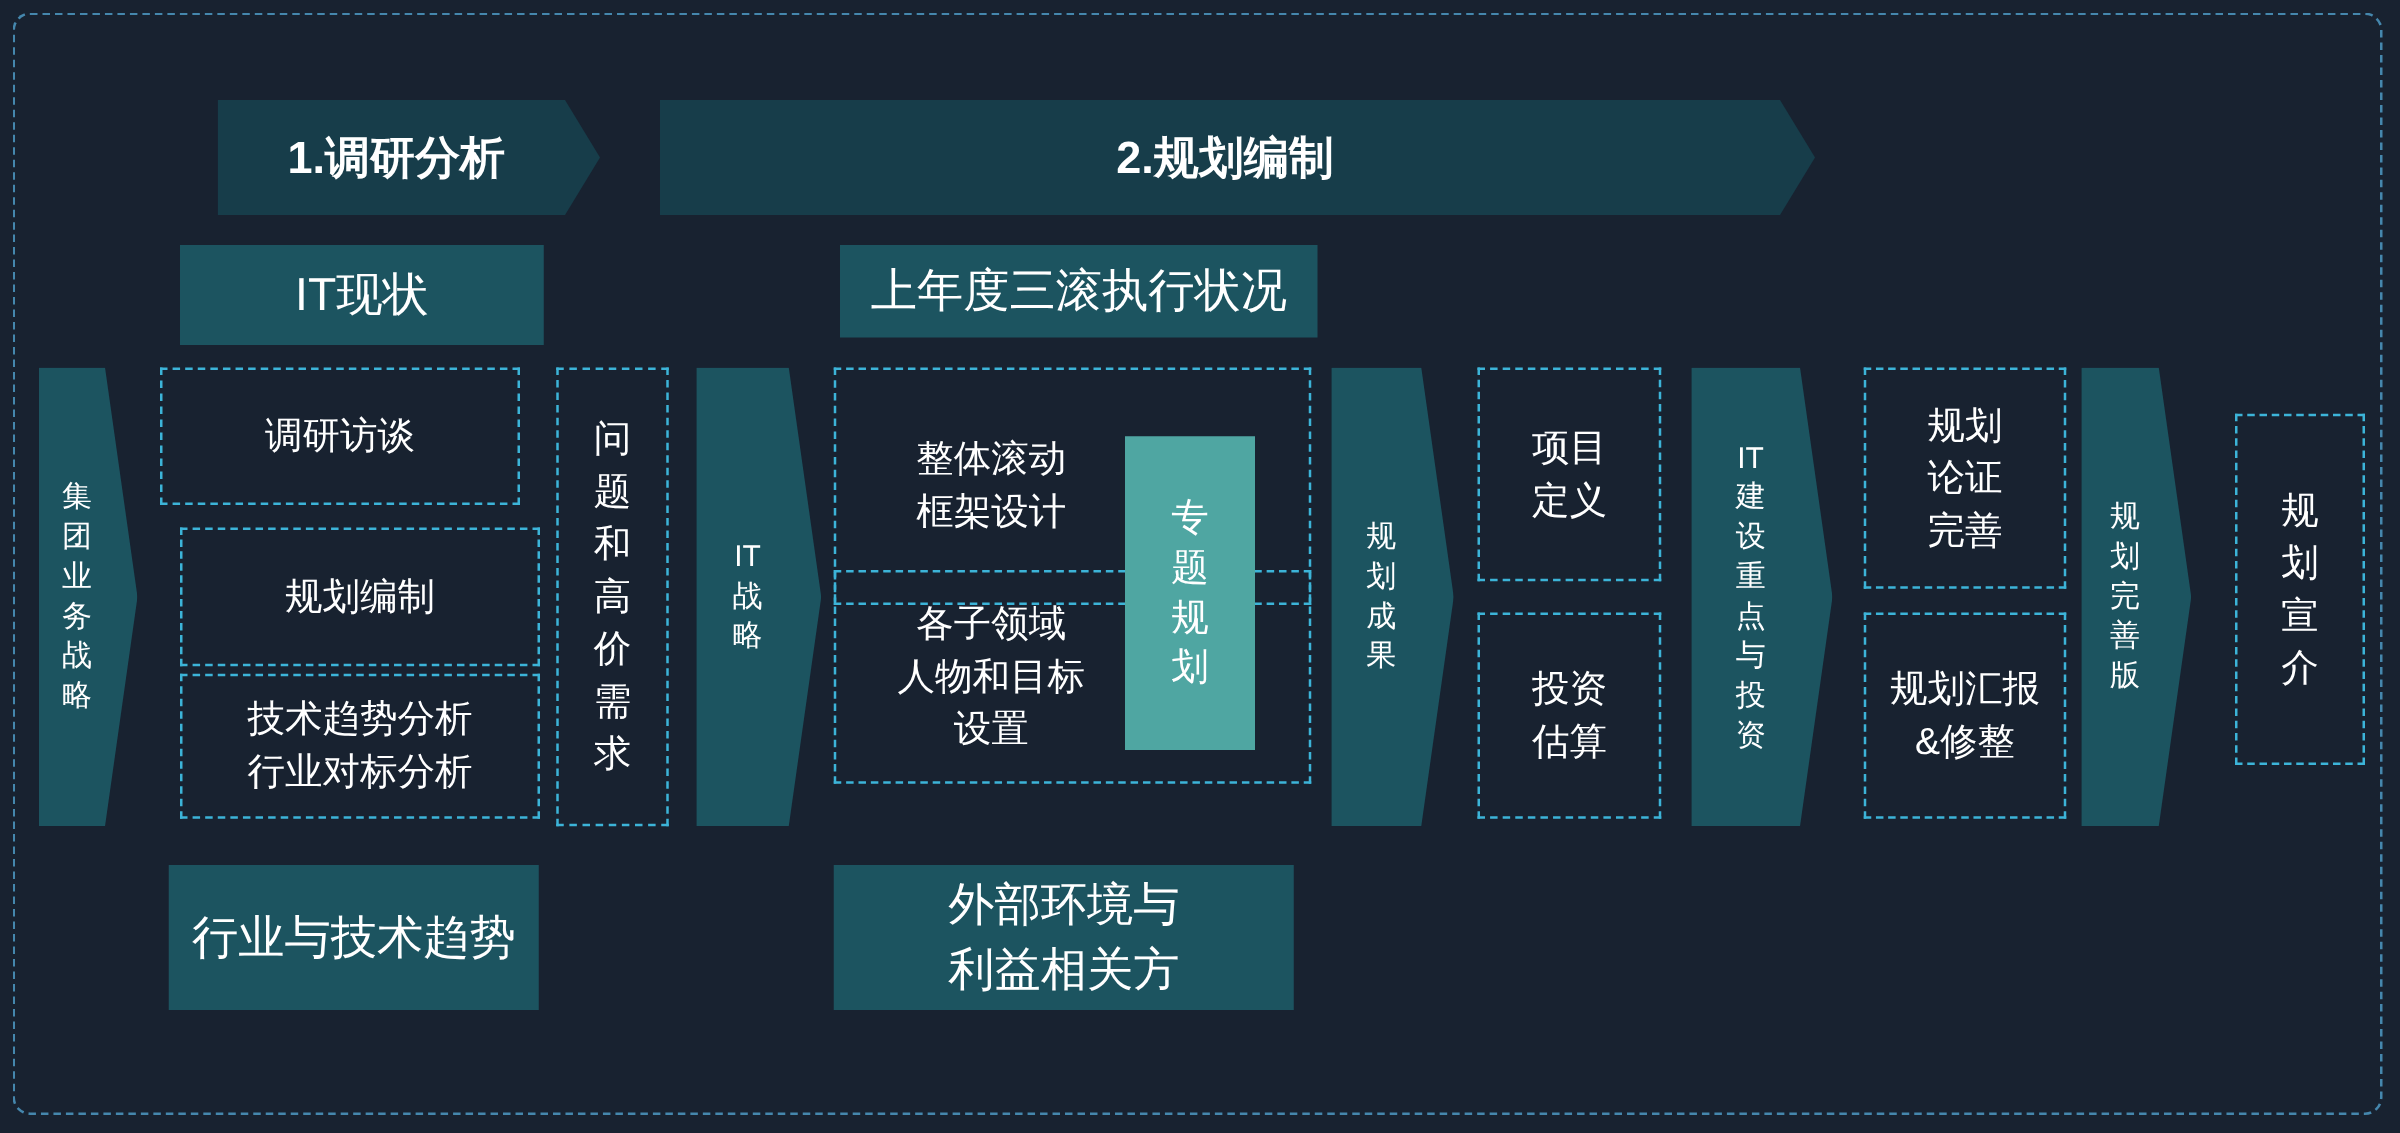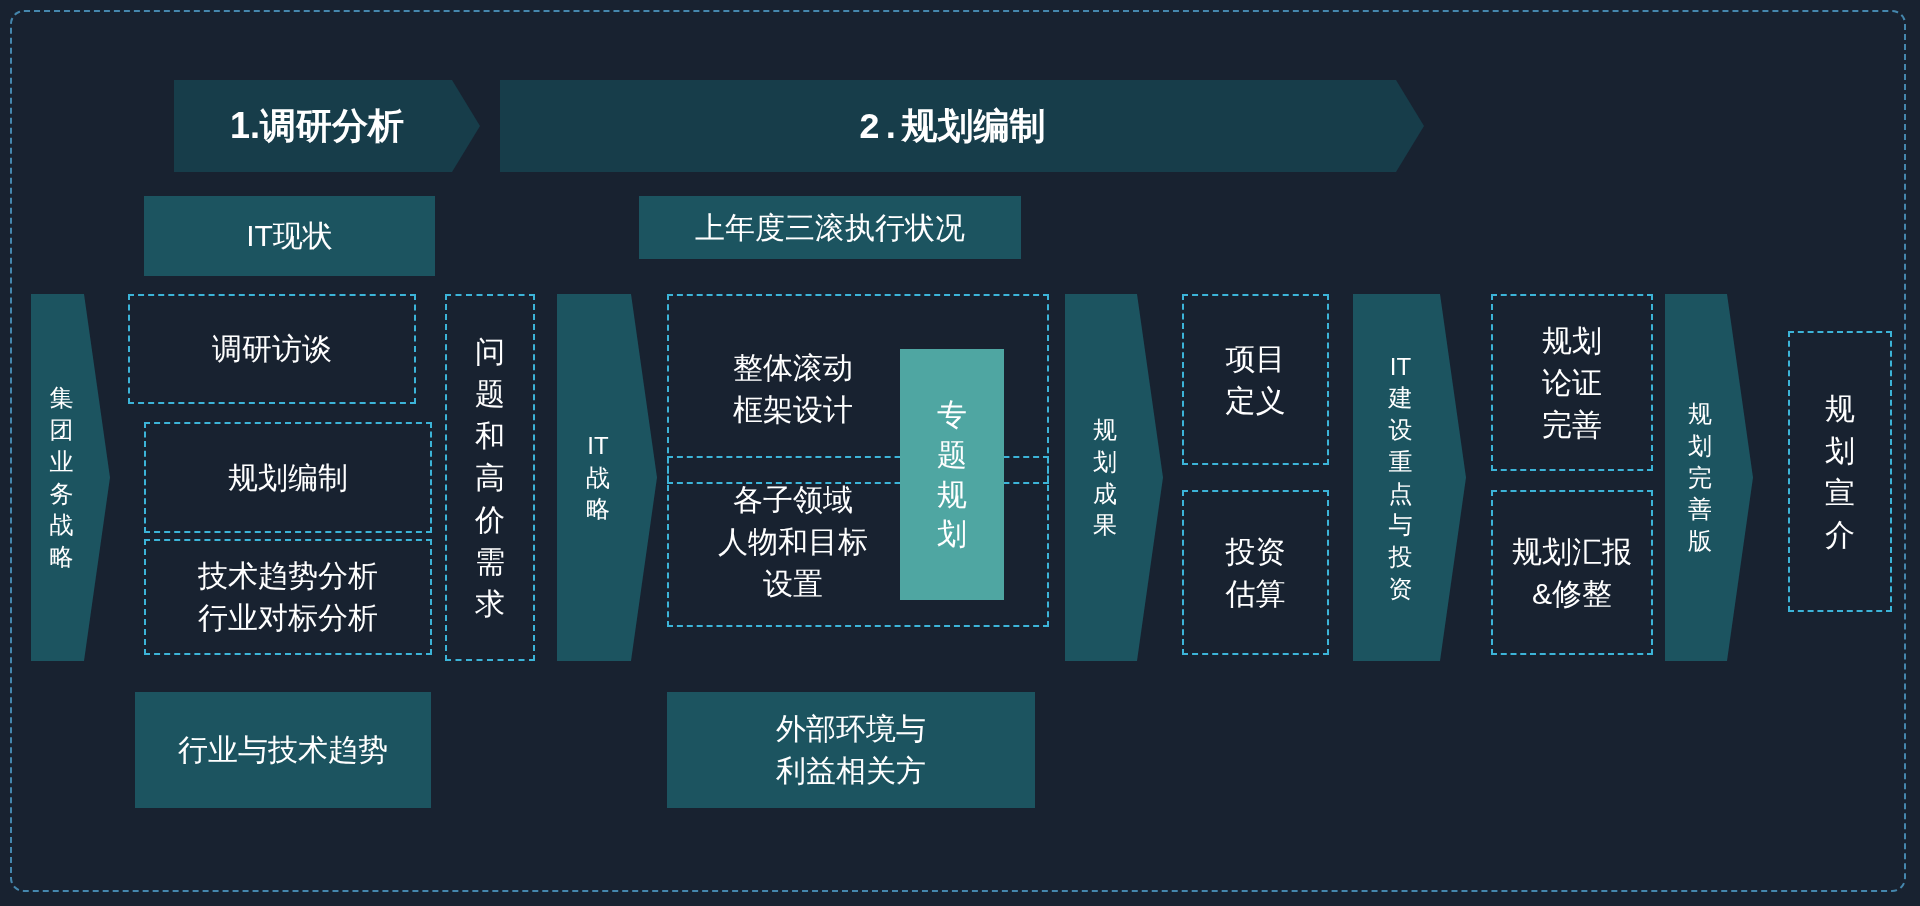--- a/index.html
+++ b/index.html
@@ -39,21 +39,21 @@
     box-sizing: border-box;
     padding-right: 20px;
   }
   .solid-box {
     position: absolute;
     background: var(--box-fill, #1c5460);
     display: flex;
     align-items: center;
     justify-content: center;
     text-align: center;
-    font-size: 30px;
+    font-size: 37px;
     line-height: 1.4;
     white-space: pre-line;
     box-sizing: border-box;
   }
   .dashed-box {
     position: absolute;
     border: 2px dashed var(--dash, #3cb4d8);
     background: transparent;
     display: flex;
     align-items: center;
@@ -96,21 +96,21 @@
   }
 </style>
 </head>
 <body>
 
 <div class="canvas">
 
   <div class="outer-border"></div>
 
   <div class="header-arrow" style="left:140px; width:306px;margin-left:34px;">1.调研分析</div>
-  <div class="header-arrow" style="left:500px; width:924px;font-family:Liberation Mono, monospace;">2.规划编制</div>
+  <div class="header-arrow" style="left:528px; width:924px;">2.规划编制</div>
 
   <div class="v-arrow vertical" style="left:31px; top:294px; width:79px; height:367px;">集
 团
 业
 务
 战
 略</div>
 
   <div class="solid-box" style="left:144px; top:196px; width:291px; height:80px;">IT现状</div>
   <div class="dashed-box" style="left:128px; top:294px; width:288px; height:110px;">调研访谈</div>
@@ -124,21 +124,21 @@
 和
 高
 价
 需
 求</div>
 
   <div class="v-arrow vertical" style="left:557px; top:294px; width:100px; height:367px;">IT
 战
 略</div>
 
-  <div class="solid-box" style="left:639px; top:196px; width:382px; height:63px;">上年度三滚执行状况</div>
+  <div class="solid-box" style="left:672px; top:196px; width:382px; height:74px;">上年度三滚执行状况</div>
   <div class="dashed-box pad-for-overlay" style="left:667px; top:294px; width:382px; height:190px;">整体滚动
 框架设计</div>
   <div class="dashed-box pad-for-overlay" style="left:667px; top:456px; width:382px; height:171px;">各子领域
 人物和目标
 设置</div>
   <div class="overlay-box vertical" style="left:900px; top:349px; width:104px; height:251px;">专
 题
 规
 划</div>
   <div class="solid-box" style="left:667px; top:692px; width:368px; height:116px;">外部环境与

